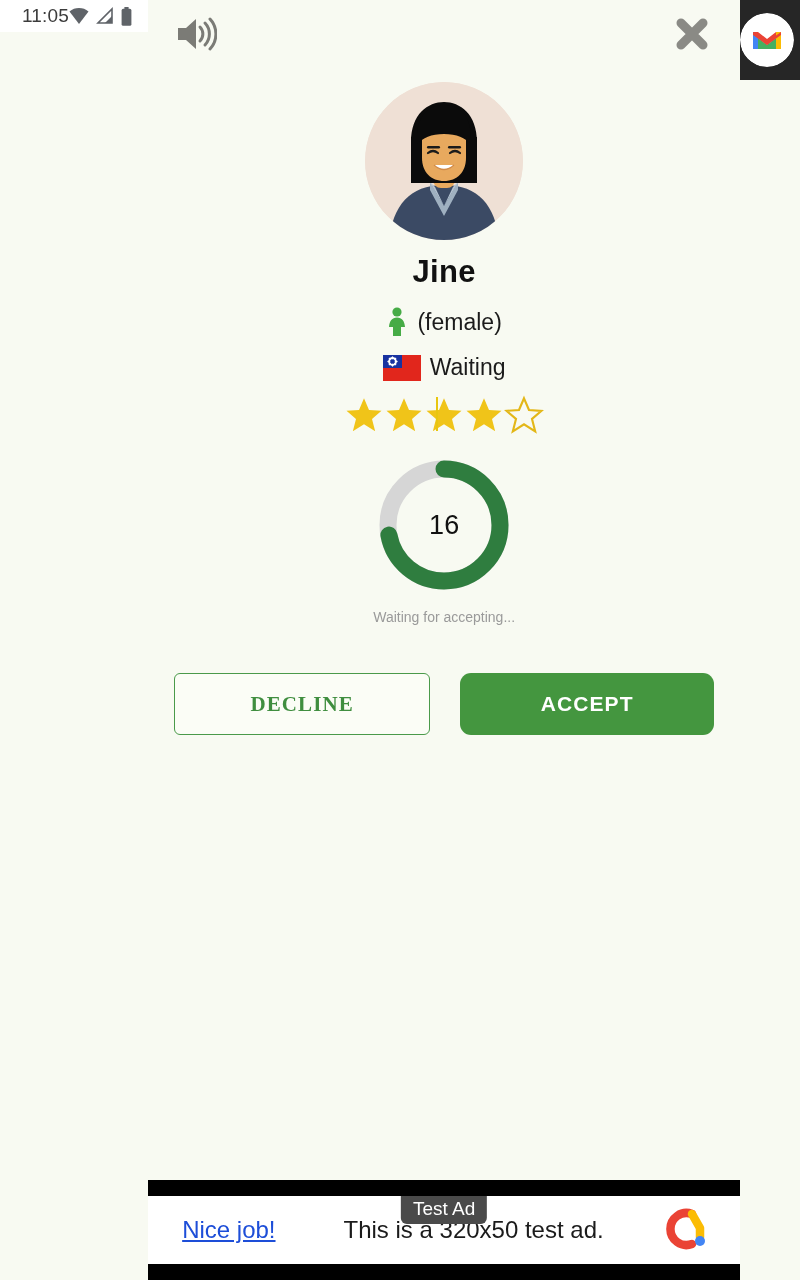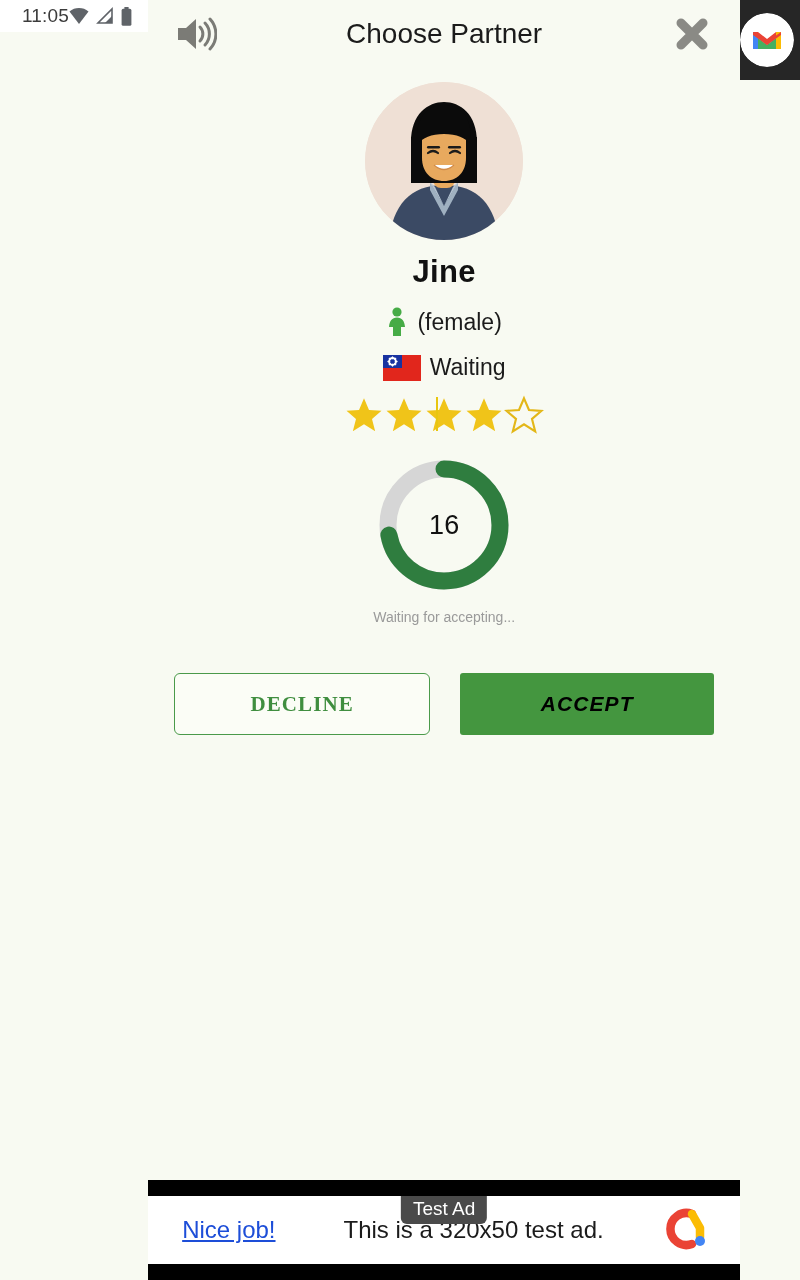--- a/index.html
+++ b/index.html
@@ -184,23 +184,22 @@
   }
   .btn-decline {
     background: #fbfdf6;
     color: #3f8e3f;
     border: 1.5px solid #4a9a4a;
     border-radius: 6px;
     font-family: Liberation Serif, serif;
   }
   .btn-accept {
     background: #44963f;
-    color: #000000;
-    border-radius: 3px;
-    font-style: italic;
+    color: #ffffff;
+    border-radius: 11px;
   }
 
   
   .ad-area {
     margin-top: auto;
     height: 100px;
     background: #000000;
     display: flex;
     align-items: center;
     justify-content: center;
@@ -284,21 +283,20 @@
 
     <div class="appbar">
       <div class="icon-btn">
         <svg width="42" height="36" viewBox="0 0 42 36">
           <path d="M3 12 H11 L21 3 V33 L11 24 H3 Z" fill="#7b7b76"></path>
           <path d="M25 11 A10 10 0 0 1 25 25" fill="none" stroke="#7b7b76" stroke-width="3" stroke-linecap="round"></path>
           <path d="M30 7 A16 16 0 0 1 30 29" fill="none" stroke="#7b7b76" stroke-width="3" stroke-linecap="round"></path>
           <path d="M35 3 A22 22 0 0 1 35 33" fill="none" stroke="#7b7b76" stroke-width="3" stroke-linecap="round"></path>
         </svg>
       </div>
-      <div class="appbar-title">Choose Partner</div>
       <div class="icon-btn right">
         <svg width="38" height="38" viewBox="0 0 38 38">
           <path d="M8 8 L30 30 M30 8 L8 30" stroke="#8a8a85" stroke-width="9" stroke-linecap="round"></path>
         </svg>
       </div>
     </div>
 
     <div class="avatar-wrap">
       <div class="avatar">
         <svg width="158" height="158" viewBox="0 0 158 158">

